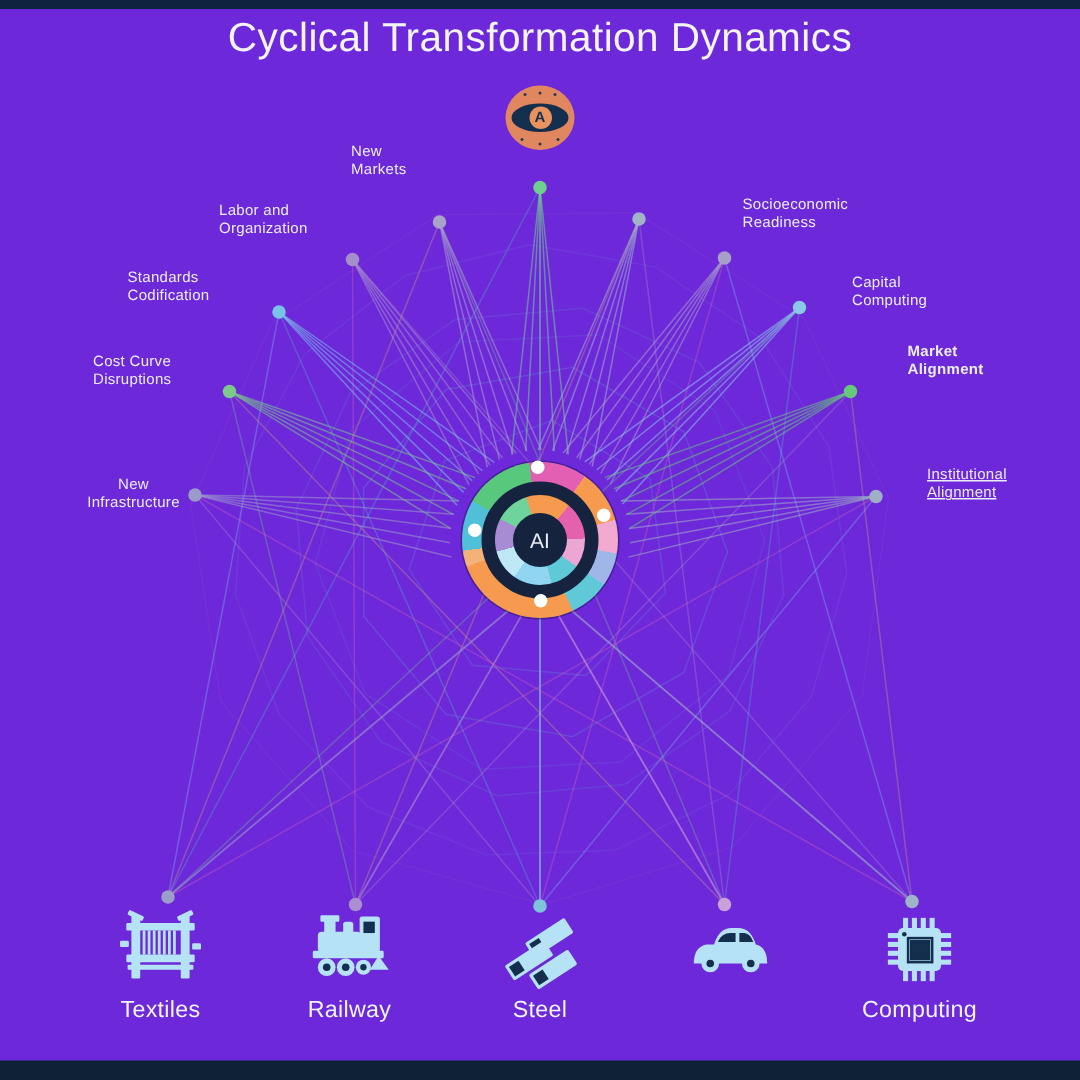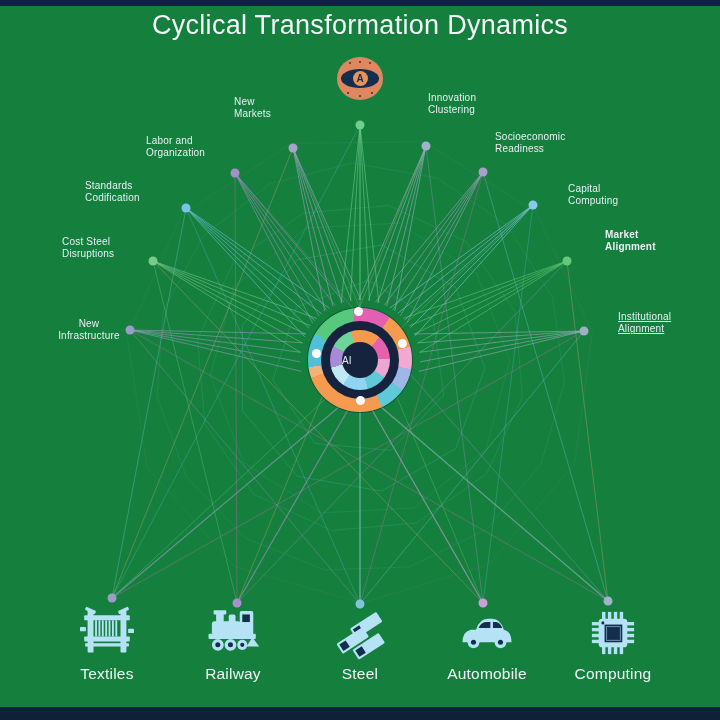--- a/index.html
+++ b/index.html
@@ -1,29 +1,29 @@
 <!DOCTYPE html>
 <html><head>
 <meta charset="utf-8">
 <style>
   html,body{margin:0;padding:0;}
   body{background:#0b1d33;font-family:"Liberation Sans", sans-serif;}
-  #stage{position:relative;width:720px;height:720px;background:#15803d;overflow:hidden;}
+  #stage{position:relative;width:720px;height:720px;background:#6d28d9;overflow:hidden;}
   #top-band{position:absolute;left:0;top:0;width:720px;height:6px;background:#0f2240;}
   #bottom-band{position:absolute;left:0;bottom:0;width:720px;height:13px;background:#0e2136;}
   #page-title{position:absolute;left:0;top:10px;width:720px;text-align:center;
     color:#f2f4f8;font-size:27px;font-weight:500;letter-spacing:0.3px;}
   #web{position:absolute;left:0;top:0;}
   
   #hub{position:absolute;left:308px;top:308px;width:104px;height:104px;border-radius:50%;
       box-shadow:0 0 0 1px rgba(10,20,40,.4);}
   #hub .hub-darkring{position:absolute;left:13px;top:13px;width:78px;height:78px;border-radius:50%;background:#15233f;}
   #hub .hub-inner-ring{position:absolute;left:22px;top:22px;width:60px;height:60px;border-radius:50%;}
   #hub .hub-core{position:absolute;left:34px;top:34px;width:36px;height:36px;border-radius:50%;background:#15233f;
-      display:flex;align-items:center;color:#e8edf4;font-size:10px;}
+      display:flex;align-items:center;justify-content:center;color:#e8edf4;font-size:14px;}
   #hub .hub-dot{position:absolute;width:9px;height:9px;border-radius:50%;background:#ffffff;}
   #hub .hub-dot.n{left:46px;top:-1px;} #hub .hub-dot.e{left:90px;top:31px;}
   #hub .hub-dot.w{left:4px;top:41px;}  #hub .hub-dot.s{left:48px;top:88px;}
   
   #badge{position:absolute;left:337px;top:57px;width:46px;height:43px;border-radius:50%;
       background:#e0875f;display:flex;align-items:center;justify-content:center;}
   #badge .lens{position:absolute;left:4px;top:12px;width:38px;height:19px;border-radius:50%;background:#142e4e;
       display:flex;align-items:center;justify-content:center;}
   #badge .lens .letter{width:15px;height:15px;border-radius:50%;background:#e8935f;color:#142e4e;
       font-size:10px;font-weight:bold;display:flex;align-items:center;justify-content:center;}
@@ -165,31 +165,29 @@
       <span>AI</span>
     </div>
     <div class="hub-dot n"></div>
     <div class="hub-dot e"></div>
     <div class="hub-dot w"></div>
     <div class="hub-dot s"></div>
   </div>
 
   <div class="node-label" style="left: 234px; top: 96px;">New
 Markets</div>
-  <div class="node-label" style="left: 428px; top: 92px;">Innovation
-Clustering</div>
   <div class="node-label" style="left: 127px; top: 135px; margin-left: 19px;">Labor and
 Organization</div>
   <div class="node-label" style="left: 495px; top: 131px;">Socioeconomic
 Readiness</div>
   <div class="node-label" style="left: 85px; top: 180px;">Standards
 Codification</div>
   <div class="node-label" style="left: 568px; top: 183px;">Capital
 Computing</div>
-  <div class="node-label" style="left: 62px; top: 236px;">Cost Steel
+  <div class="node-label" style="left: 62px; top: 236px;">Cost Curve
 Disruptions</div>
   <div class="node-label" style="left: 605px; top: 229px; font-weight: bold;">Market
 Alignment</div>
   <div class="node-label" style="left: 89px; top: 318px; transform: translateX(-50%); text-align: center;">New
 Infrastructure</div>
   <div class="node-label" style="left: 618px; top: 311px; text-decoration: underline;">Institutional
 Alignment</div>
 
   <div class="industry" style="left: 107px;">
     <svg width="54" height="54" viewBox="0 0 64 64">
@@ -264,21 +262,20 @@
       <path fill="#b5e3f5" d="M3 43 Q3 30 13 28 L19 28 Q23 15 33 15 L38 15 Q48 15 52 28 Q61 30 61 43 L3 43 Z"></path>
       <g fill="#142e4e">
         <path d="M22 26 Q25 19 32 19 L36 19 L36 26 Z"></path>
         <path d="M39 19 L43 19 Q48 20 50 26 L39 26 Z"></path>
       </g>
       <circle cx="16" cy="43" r="7" fill="#b5e3f5"></circle>
         <circle cx="48" cy="43" r="7" fill="#b5e3f5"></circle>
       <circle cx="16" cy="43" r="3" fill="#142e4e"></circle>
         <circle cx="48" cy="43" r="3" fill="#142e4e"></circle>
     </svg>
-    <div class="industry-label">Automobile</div>
   </div>
 
   <div class="industry" style="left: 613px;">
     <svg width="54" height="54" viewBox="0 0 64 64">
       <g fill="#b5e3f5">
         <rect x="19" y="7" width="4" height="10"></rect>
           <rect x="26" y="7" width="4" height="10"></rect>
         <rect x="33" y="7" width="4" height="10"></rect>
           <rect x="40" y="7" width="4" height="10"></rect>
         <rect x="19" y="47" width="4" height="10"></rect>

